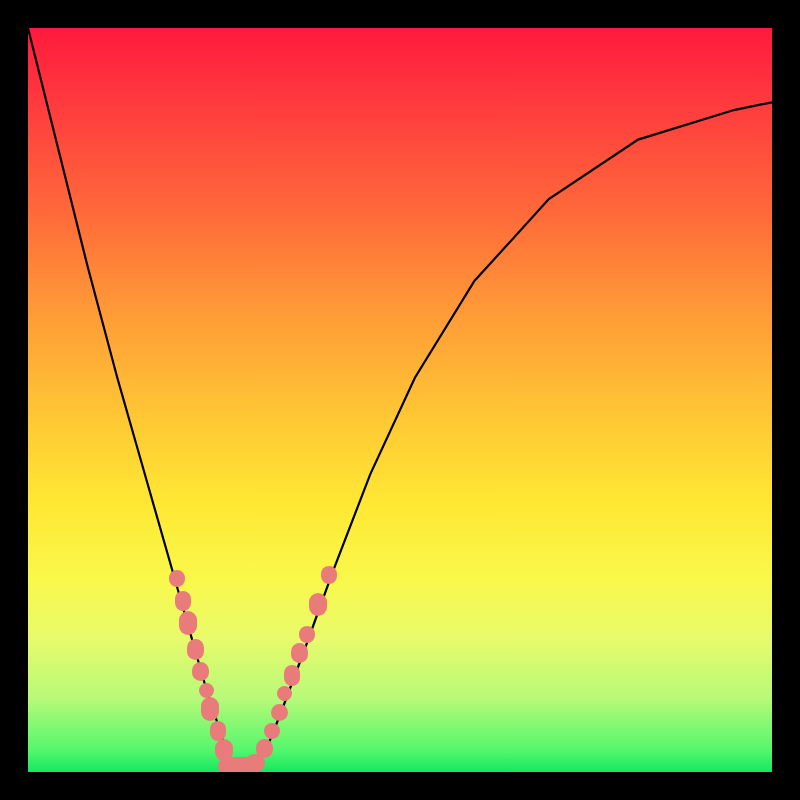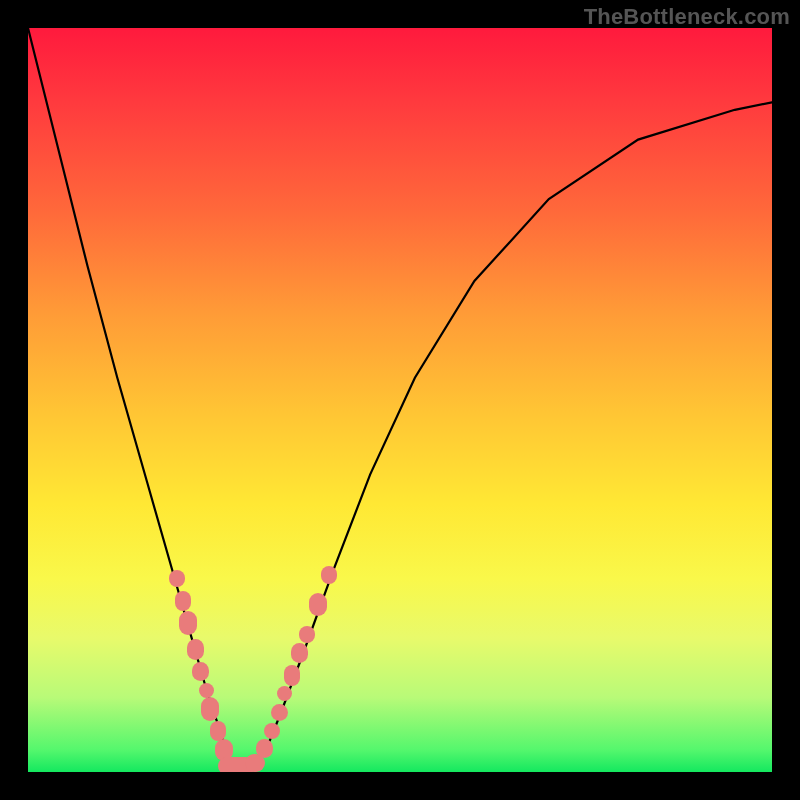--- a/index.html
+++ b/index.html
@@ -56,21 +56,20 @@
     position: absolute;
     border-radius: 9px;
     background: #e97b7b; 
   }
 </style>
 </head>
 <body>
 
 <div class="frame">
 
-  <div class="watermark">TheBottleneck.com</div>
 
   <div class="plot">
 
     <svg class="curve" viewBox="0 0 744 744" preserveAspectRatio="none">
       <path id="curve-path" fill="none" stroke="#000000" stroke-width="2.2" stroke-linecap="round" d="M0.0 0.0 L14.9 59.5 L37.2 148.8 L59.5 238.1 L89.3 349.7 L119.0 453.8 L148.8 558.0 L163.7 610.1 L178.6 662.2 L193.4 706.8 L200.9 729.1 L212.0 740.3 L223.2 740.3 L238.1 721.7 L253.0 684.5 L275.3 625.0 L305.0 543.1 L342.2 446.4 L386.9 349.7 L446.4 253.0 L520.8 171.1 L610.1 111.6 L706.8 81.8 L744.0 74.4"></path>
     </svg>
 
     <div id="markers-layer">
         <div class="marker" style="left: 140.616px; top: 542.376px; width: 16.368px; height: 16.368px; background: rgb(233, 123, 123); border-radius: 16.368px;"></div>
         <div class="marker" style="left: 146.568px; top: 563.208px; width: 16.368px; height: 19.344px; background: rgb(233, 123, 123); border-radius: 16.368px;"></div>

